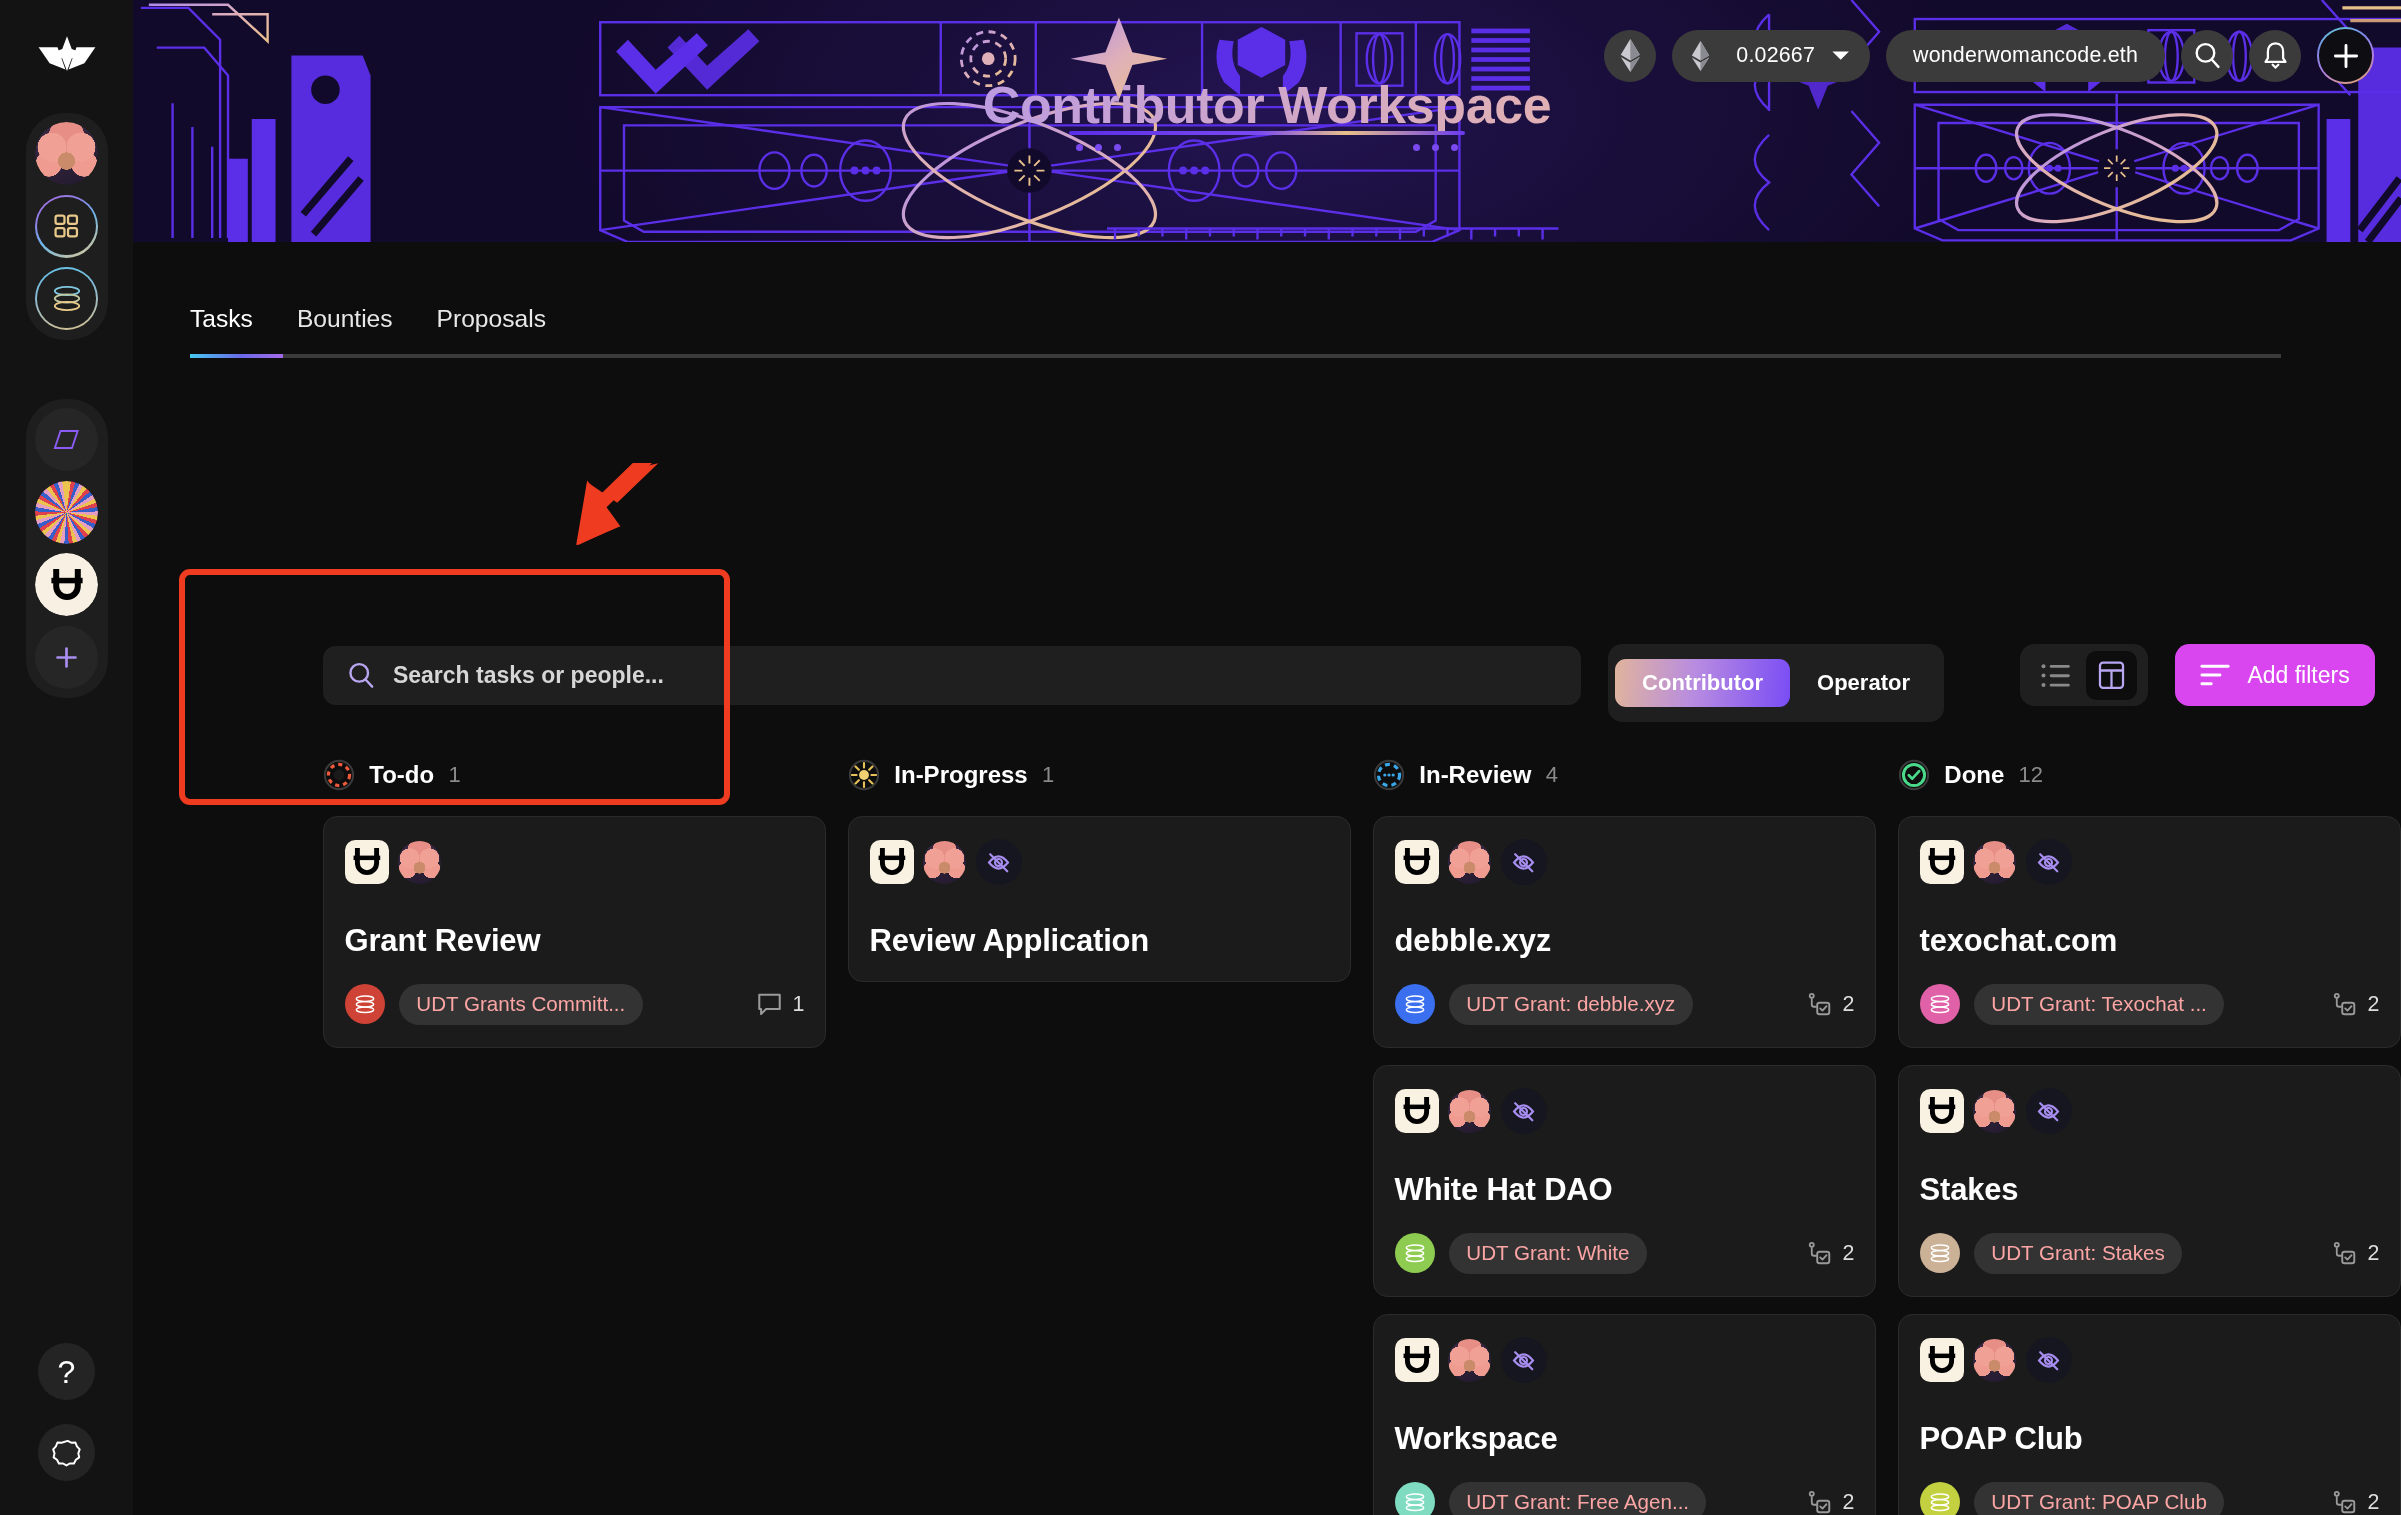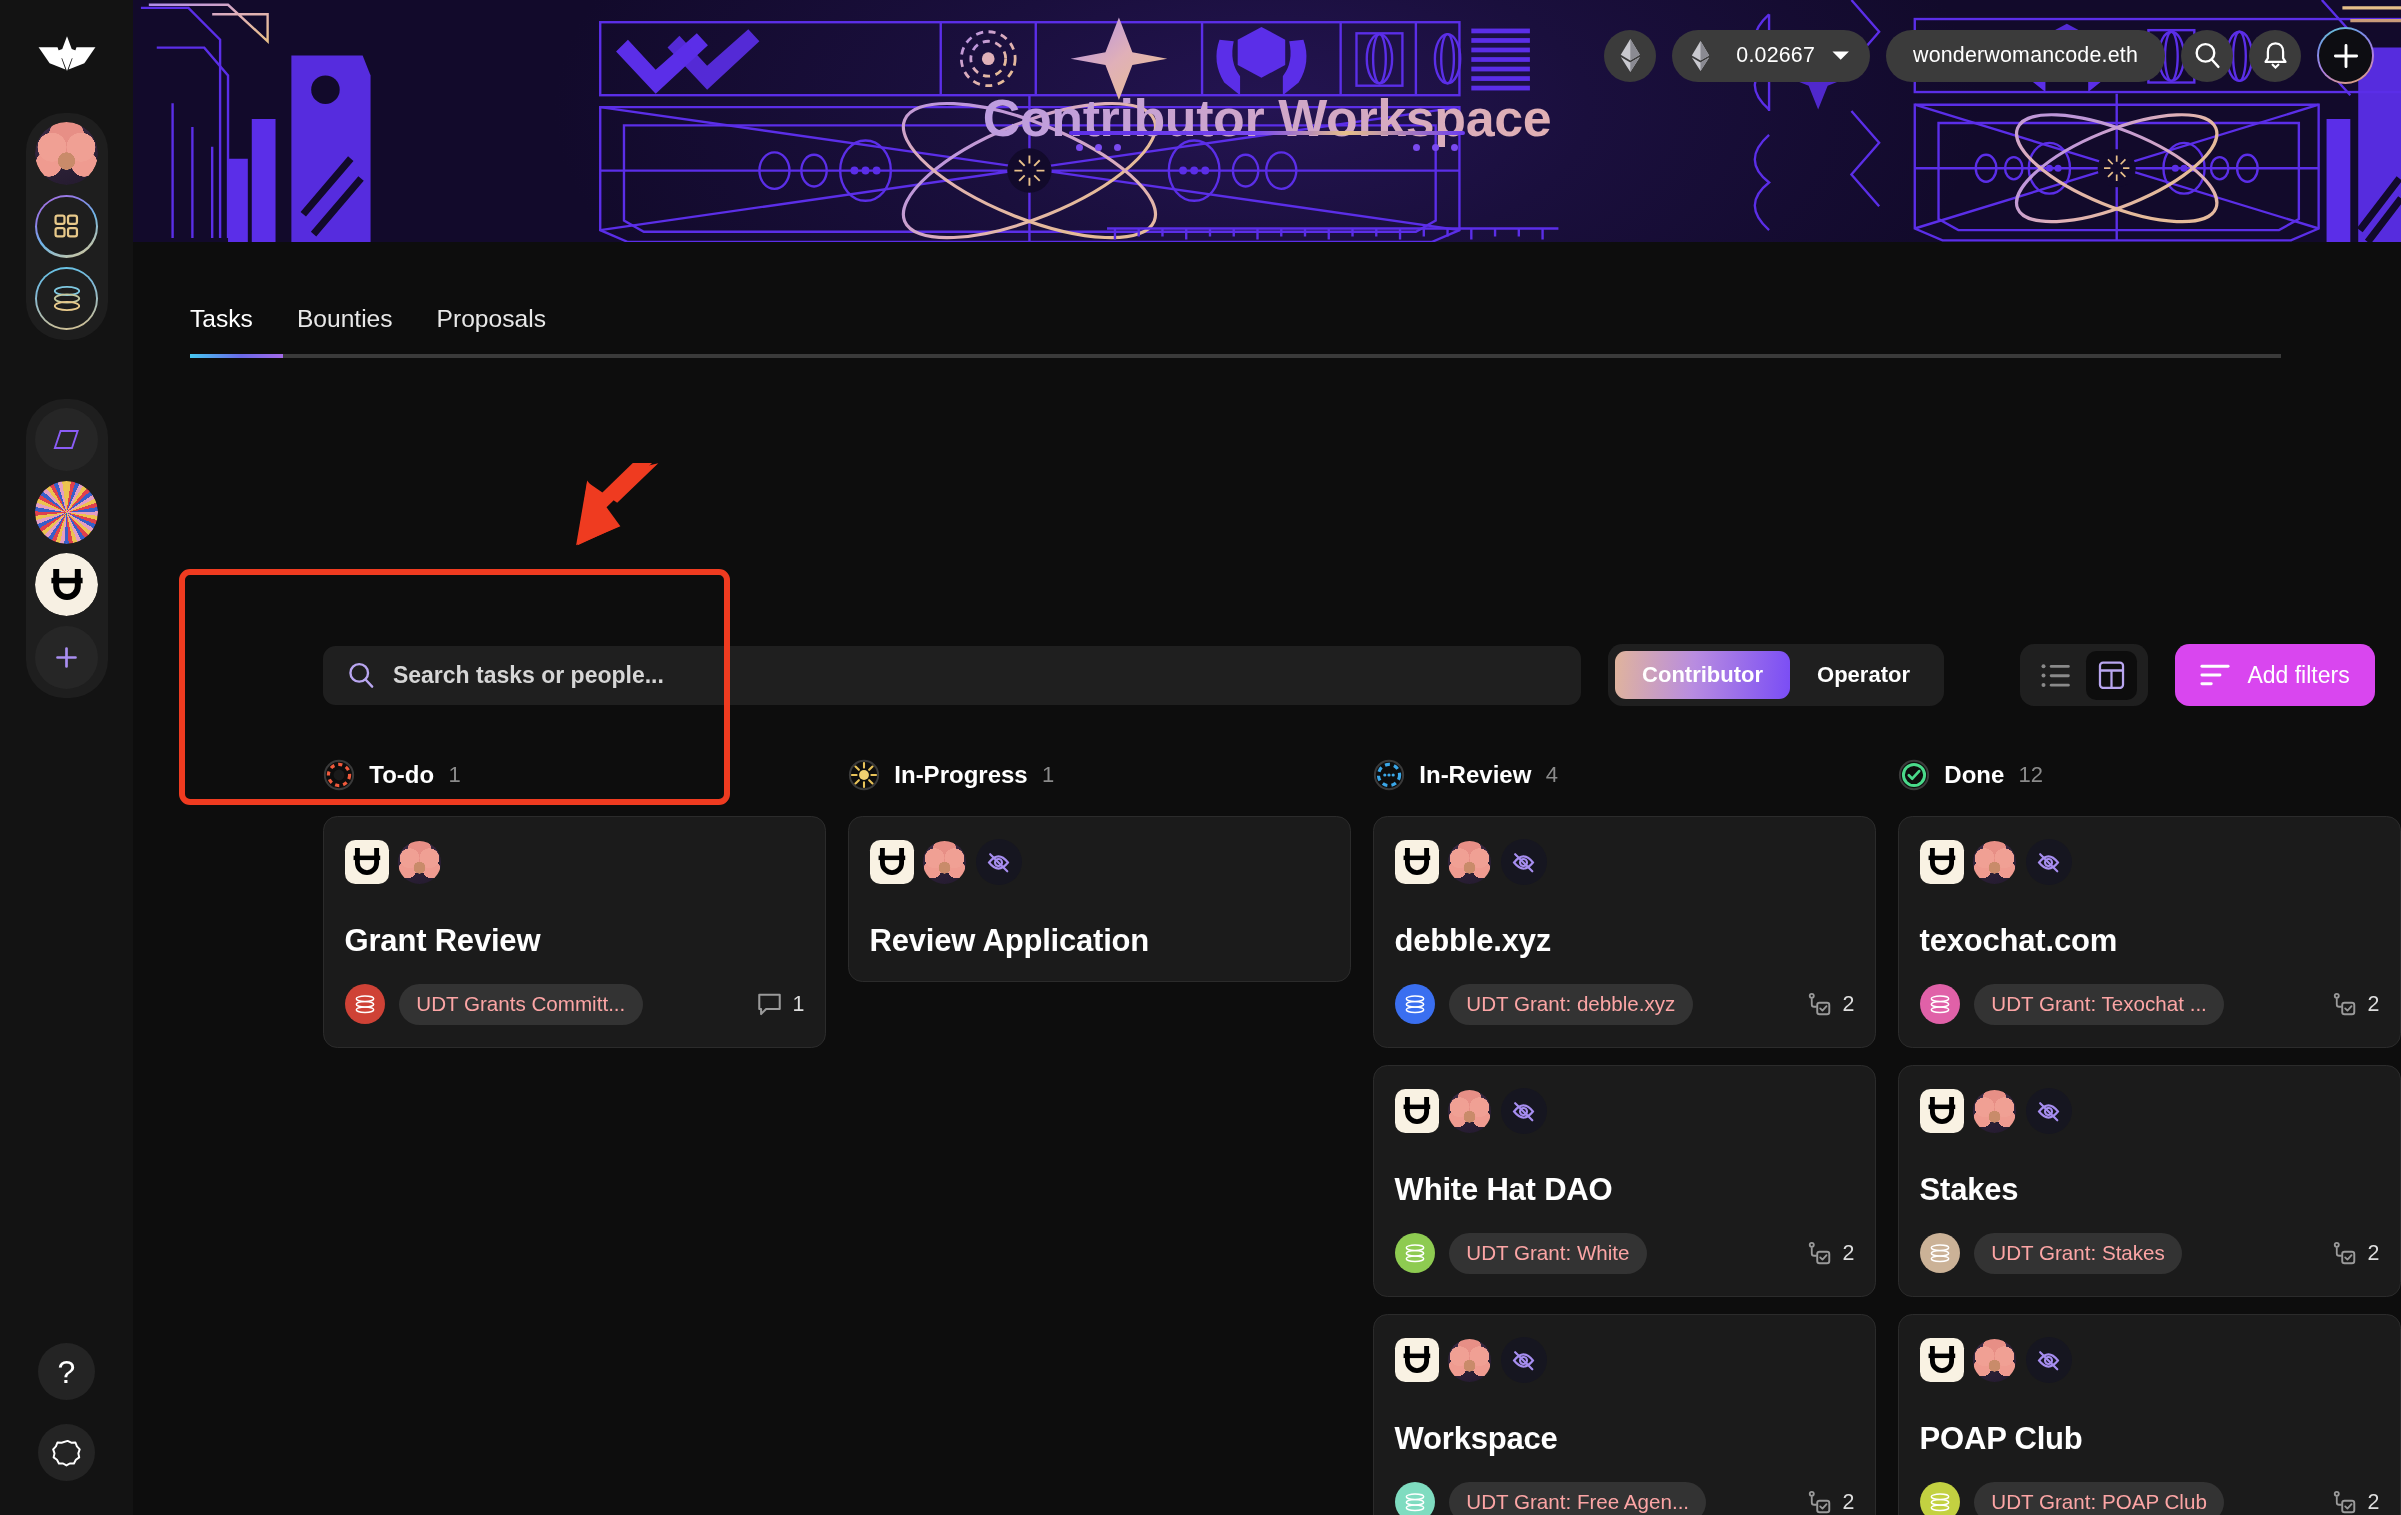--- a/index.html
+++ b/index.html
@@ -77,21 +77,20 @@
       #120a2b;
     overflow:hidden;
   }
   #banner svg.deco { position:absolute; left:0; top:0; width:2268px; height:242px; }
   #banner-title {
     position:absolute; left:0; right:0; top:75px; text-align:center;
     font-size:52px; font-weight:700; letter-spacing:-0.4px;
     background:linear-gradient(95deg,#9b7fe8 0%,#b99ae4 35%,#e0b0b4 62%,#f0c2b0 100%);
     -webkit-background-clip:text; background-clip:text; color:transparent;
     text-shadow:none;
-    margin-top:13px;
   }
   #title-underline {
     position:absolute; left:50%; transform:translateX(-50%); top:131px;
     width:396px; height:4px;
     background:linear-gradient(90deg,#5b2ee8,#7a4af0 48%,#e8c08a 70%,#6a3af0);
     border-radius:2.4px;
   }
   .title-dots { position:absolute; top:144px; display:flex; gap:12px; }
   .title-dots span { width:7.1px;height:7.1px;border-radius:50%;background:#7a4af0; }
   #dots-left { left:943px; }
@@ -135,21 +134,21 @@
 
   
   #search-box {
     position:absolute; left:190px; top:404px; width:1258px; height:59px;
     background:#1f1f1f; border-radius:12.7px; display:flex; align-items:center;
     padding:0 24px; gap:17.4px; cursor:text;
   }
   #search-ph { font-size:23px; color:#d6d6d6;font-weight:bold; }
 
   #role-toggle {
-    position:absolute; left:1475px; top:402px; height:62px;
+    position:absolute; left:1475px; top:402px; height:78px;
     background:#1f1f1f; border-radius:14.3px; display:flex; align-items:center; padding:7.1px;
   }
   .role-opt {
     height:48px; padding:0 27px; border-radius:11px; display:flex; align-items:center;
     font-size:22px; font-weight:700; cursor:pointer; color:#fff;
   }
   .role-opt.active { background:linear-gradient(95deg,#e0b49c 0%,#b88ce0 45%,#7a4df5 100%); }
   .role-opt.idle { font-weight:700; }
 
   #view-toggle {

